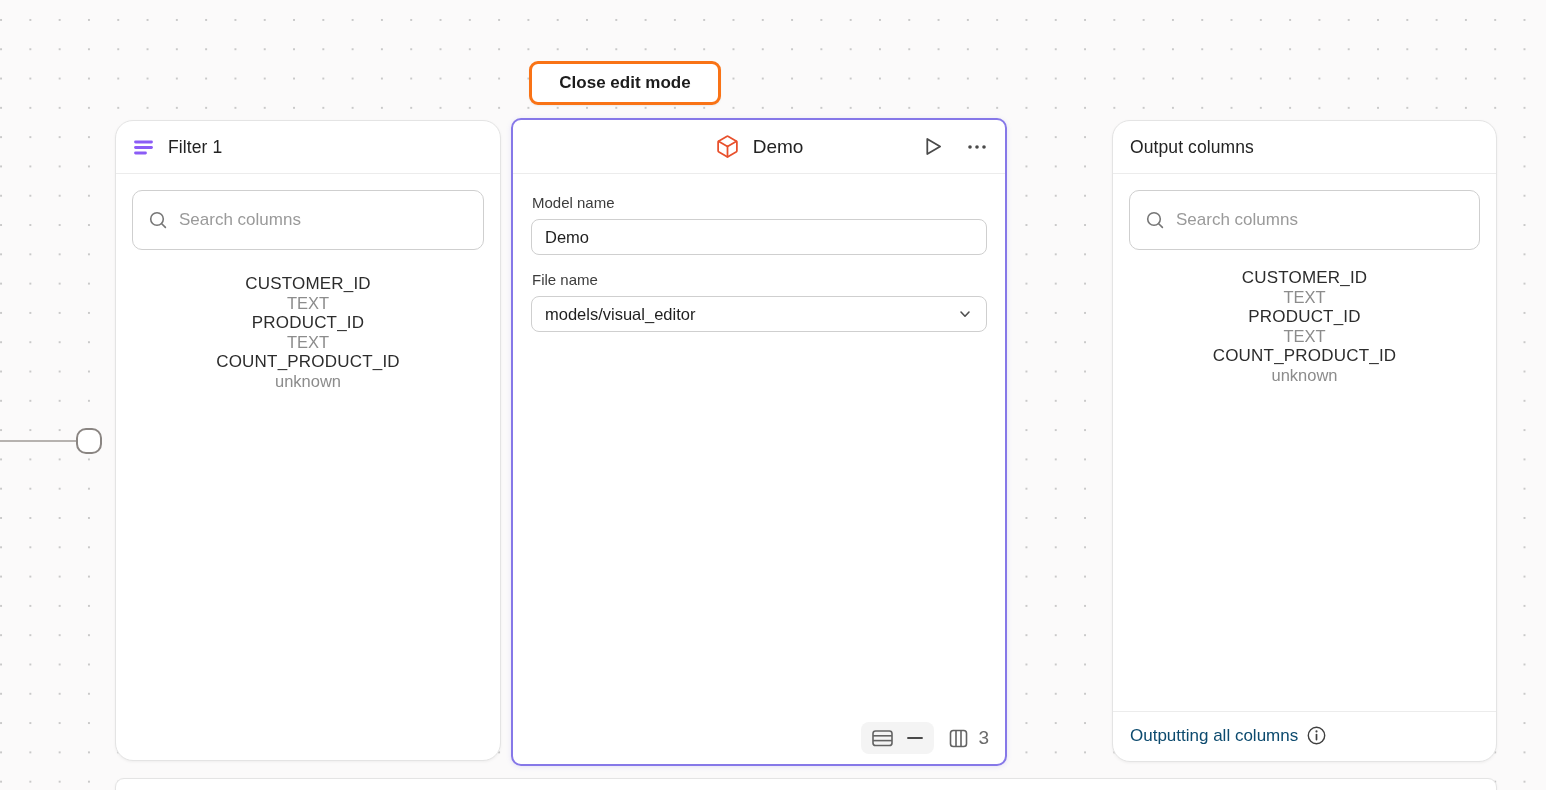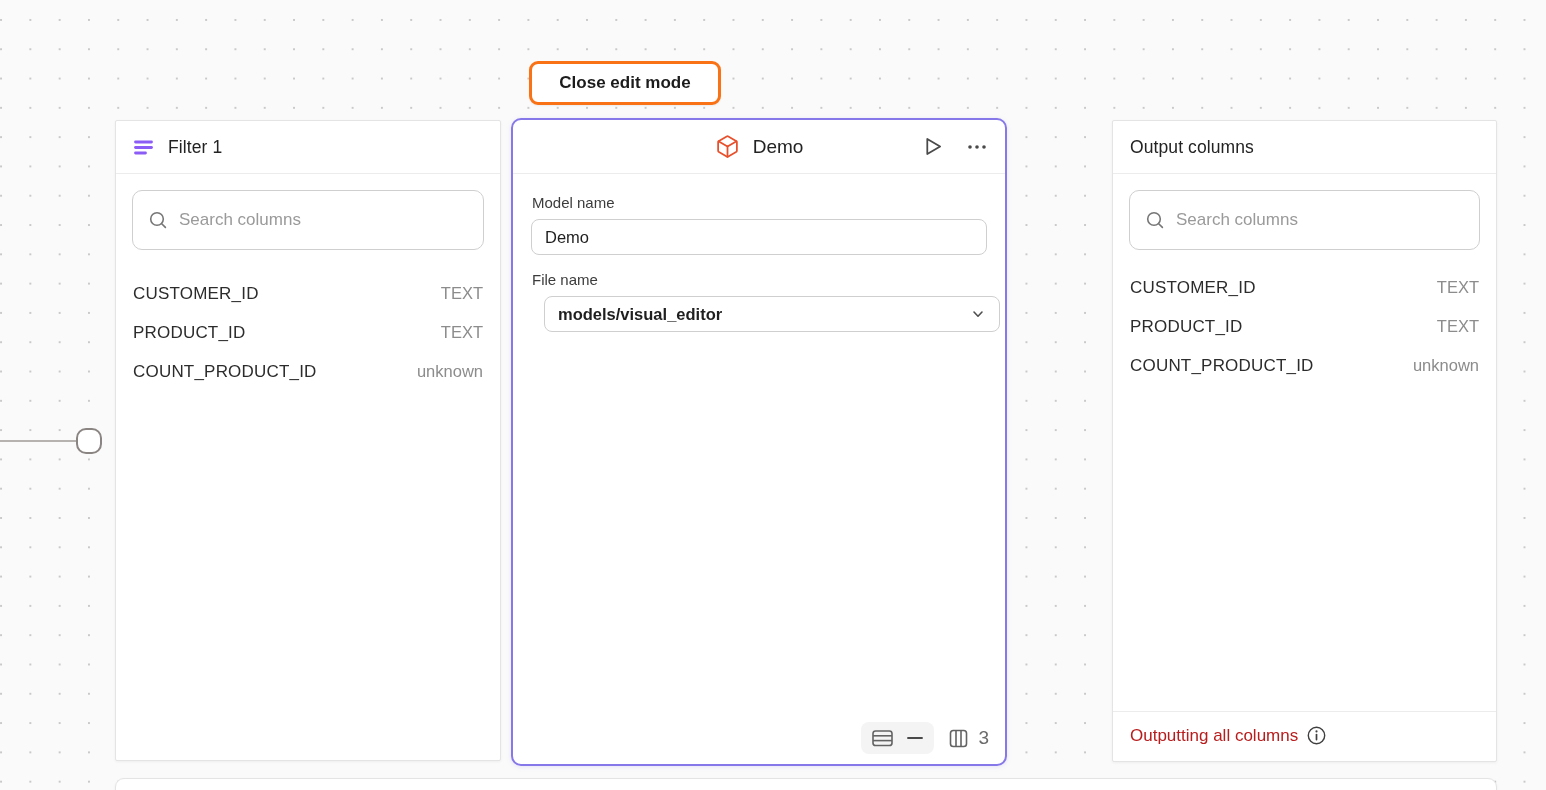--- a/index.html
+++ b/index.html
@@ -12,21 +12,21 @@
     background-size: 29.3px 29.3px;
     background-position: -13.6px 5.3px;
     color: #242424;
   }
 
   
   .panel {
     position: absolute;
     background: #ffffff;
     border: 1px solid #e4e4e4;
-    border-radius: 2px;
+    border-radius: 18px;
     box-shadow: 0 1px 3px rgba(0,0,0,0.05);
   }
   .panel-header {
     display: flex;
     align-items: center;
     height: 53px;
     padding: 0 17px;
     border-bottom: 1px solid #ececec;
     gap: 14px;
   }
@@ -51,20 +51,21 @@
     font-family: "Liberation Sans", sans-serif;
     font-size: 17px; color: #2b2b2b;
   }
   .search-box input::placeholder { color: #9a9a9a; }
 
   
   .col-list { padding: 8px 17px 0 17px; }
   .col-row {
     display: flex; justify-content: space-between; align-items: center;
     height: 39px;
+    flex-direction: column;
   }
   .col-name { font-size: 17px; color: #2c2c2c; letter-spacing: .2px; }
   .col-type { font-size: 16.5px; color: #8c8c8c; }
 
   
   .close-edit-btn {
     position: absolute; left: 529px; top: 61px;
     width: 192px; height: 44px;
     background: #fff;
     border: 3px solid #f97316;
@@ -125,43 +126,43 @@
     font-family: "Liberation Sans", sans-serif;
     font-size: 16.5px; color: #1f1f1f;
     outline: none; background: #fff;
   }
   .field-gap { height: 10px; }
   .select-input {
     width: 100%; height: 36px;
     border: 1px solid #cfcfcf; border-radius: 8px;
     padding: 0 13px;
     display: flex; align-items: center; justify-content: space-between;
-    font-size: 16.5px; font-weight: 700; color: #1f1f1f;
-    background: #fff; cursor: pointer; margin-left: 13px;
+    font-size: 16.5px; font-weight: 400; color: #1f1f1f;
+    background: #fff; cursor: pointer;
   }
   .model-footer {
     position: absolute; right: 14px; bottom: 10px;
     display: flex; align-items: center; gap: 12px;
   }
   .rows-pill {
     display: flex; align-items: center; gap: 12px;
     background: #f4f4f4; border: none; border-radius: 8px;
     padding: 6px 10px; cursor: pointer;
   }
   .cols-indicator { display: flex; align-items: center; gap: 9px; cursor: pointer; background: none; border: none; padding: 2px; }
   .cols-count { font-size: 19px; color: #6b6b6b; font-family: "Liberation Sans", sans-serif; }
 
   
   .output-panel { left: 1112px; top: 120px; width: 385px; height: 642px; }
   .output-footer {
     position: absolute; left: 0; right: 0; bottom: 0;
     border-top: 1px solid #ececec;
     padding: 13px 17px 15px 17px;
     display: flex; align-items: center; gap: 8px;
-    font-size: 17px; color: #b91c1c;
+    font-size: 17px; color: #0c4a6e;
   }
 
   
   .bottom-panel {
     left: 115px; top: 778px; width: 1382px; height: 24px;
     border-radius: 9px 9px 0 0;
   }
 </style>
 </head>
 <body>

